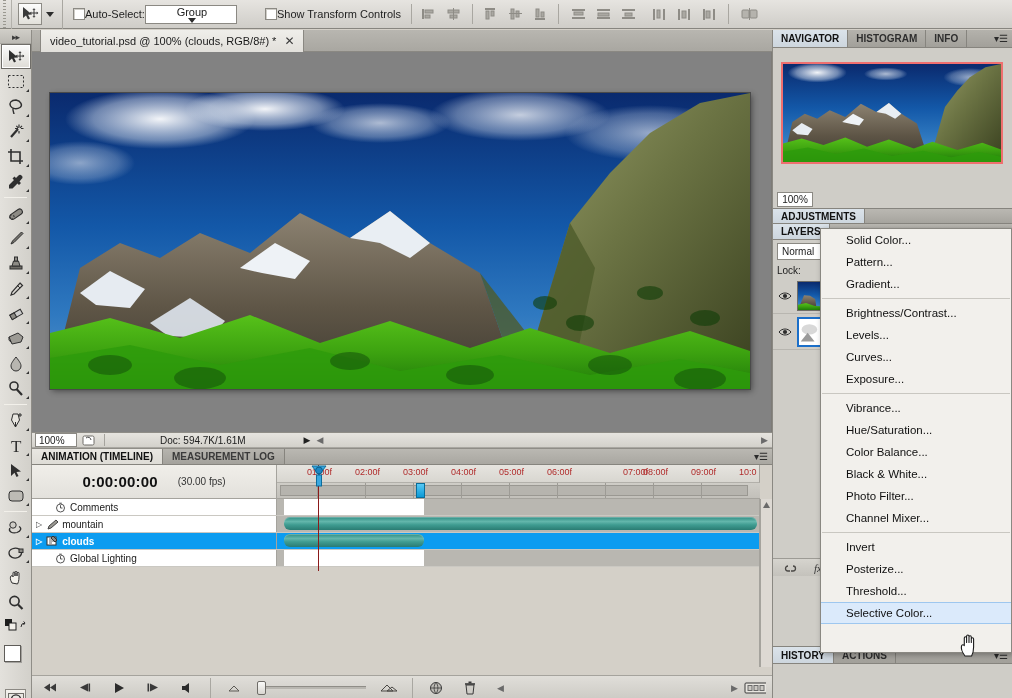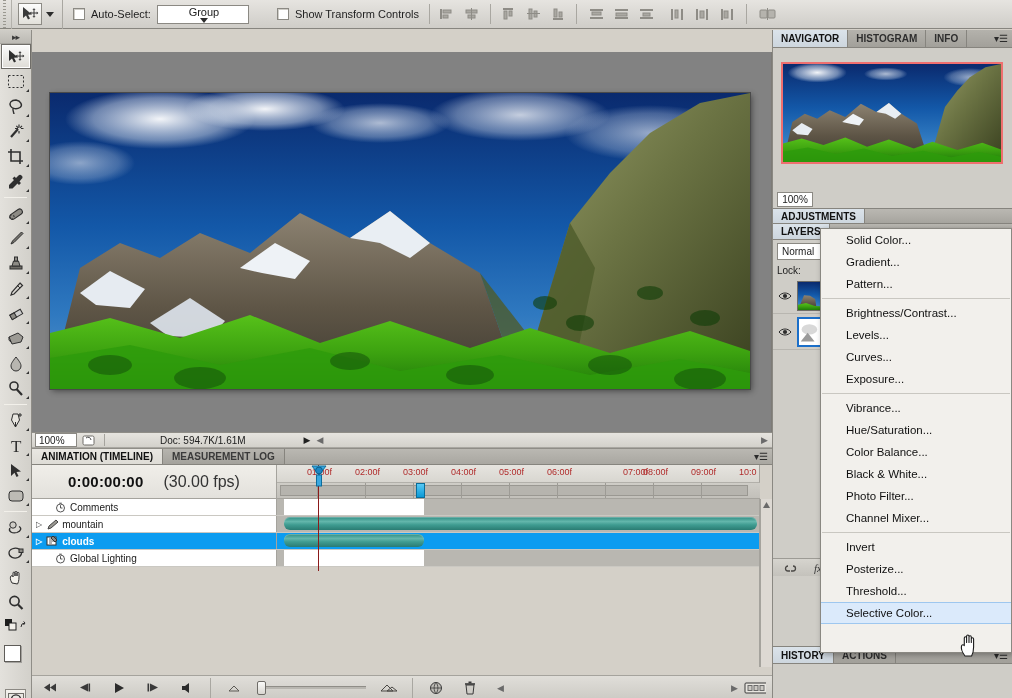--- a/index.html
+++ b/index.html
@@ -23,21 +23,21 @@
   .grip{ width:12px; height:29px; background:
       repeating-linear-gradient(to bottom, #9a9890 0 1px, transparent 1px 3px);
       background-size:3px 3px; background-position:3px 6px;
       background-repeat:repeat-y; border-right:1px solid #b3b1ab;}
   .tool-preset{ display:flex; align-items:center; gap:4px; padding:0 8px 0 6px;
       border-right:1px solid #a9a7a1; height:29px;}
   .tool-preset .swatch{ width:24px;height:22px; border:1px solid #8d8b85;
       background:linear-gradient(#fdfdfd,#e2e0da); display:flex;align-items:center;justify-content:center;}
   .caret{ width:0;height:0;border-left:4px solid transparent;border-right:4px solid transparent;
       border-top:5px solid #2c2c2c;}
-  .opt-group{ display:flex; align-items:center; gap:6px; padding:0 10px; height:29px;}
+  .opt-group{ display:flex; align-items:center; padding:0 10px; height:29px;}
   .sep{ width:1px; height:20px; background:#a9a7a1; }
   .cb{ width:12px;height:12px;border:1px solid #8b8983;background:#fff;
       box-shadow:inset 1px 1px 0 #cfcdc7; display:inline-block;}
   .lbl{ font-size:11px; color:#1e1e1e; white-space:nowrap;}
   .combo{ height:19px; width:92px; border:1px solid #8b8983; background:#fff;
       display:flex;align-items:center;justify-content:space-between;padding:0 4px 0 6px; font-size:11px;flex-direction:column;}
   .icobtn{ width:22px;height:22px; display:flex;align-items:center;justify-content:center; }
   .icobtn svg{ display:block; }
 
   
@@ -120,21 +120,21 @@
   .pmenu{ position:absolute; right:4px; top:2px; font-size:10px; color:#2b2b2b;}
 
   .anim-body{ position:relative; height:234px; background:#d4d0c8; }
   .anim-head{
     position:absolute; left:0; top:0; width:245px; height:34px;
     background:linear-gradient(#f0eee9,#e3e1dc); border-bottom:1px solid #a5a39d;
     display:flex;align-items:center;justify-content:center;gap:20px;
     border-right:1px solid #a5a39d;
   }
   .tc{ font-size:15px;font-weight:bold;color:#111; letter-spacing:.2px;}
-  .fps{ font-size:16px;color:#333;}
+  .fps{ font-size:10px;color:#333;}
   .ruler{
     position:absolute; left:245px; top:0; right:12px; height:18px;
     background:linear-gradient(#e6e4df,#d8d6d0); border-bottom:1px solid #b2b0aa;
     border-right:1px solid #a5a39d; overflow:hidden;
   }
   .rl-lab{ position:absolute; top:2px; font-size:9px; color:#b02b2b; }
   .ruler2{
     position:absolute; left:245px; top:18px; right:12px; height:16px;
     background:linear-gradient(#cfcdc7,#c2c0ba); border-bottom:1px solid #a5a39d; overflow:hidden;
   }
@@ -545,20 +545,26 @@
       <div class="fg"></div>
     </div>
     <div class="qmask">
       <svg width="16" height="13">
           <rect x="0.5" y="0.5" width="15" height="12" fill="#e9e7e1" stroke="#6f6d68"></rect>
           <ellipse cx="8" cy="6.5" rx="4.6" ry="4.6" fill="none" stroke="#2f2f2f" stroke-width="1.3"></ellipse>
         </svg>
     </div>
   </div>
 
+  <div class="tabbar">
+    <div class="doctab">
+      <span>video_tutorial.psd @ 100% (clouds, RGB/8#) *</span>
+      <span class="tabclose">✕</span>
+    </div>
+  </div>
 
   <div class="canvasarea">
     <div class="photo">
       <svg width="700" height="296" viewBox="0 0 700 296" preserveAspectRatio="none">
         <defs>
           <linearGradient id="sky" x1="0" y1="0" x2="0" y2="1">
             <stop offset="0%" stop-color="#0a2a6e"></stop>
               <stop offset="45%" stop-color="#1358a8"></stop>
             <stop offset="75%" stop-color="#2f79c0"></stop>
               <stop offset="100%" stop-color="#5b95c9"></stop>
@@ -971,22 +977,22 @@
       <div class="dtab active">HISTORY</div>
       <div class="dtab inactive">ACTIONS</div>
       <div style="flex:1;background:linear-gradient(#b4b2ac,#a2a09a);"></div>
       <div class="pmenu" style="top:3px;">▾☰</div>
     </div>
     <div class="histbody"></div>
   </div>
 
   <div class="adjmenu">
     <div class="mi">Solid Color...</div>
+    <div class="mi">Pattern...</div>
     <div class="mi">Gradient...</div>
-    <div class="mi">Pattern...</div>
     <div class="mdiv"></div>
     <div class="mi">Brightness/Contrast...</div>
     <div class="mi">Levels...</div>
     <div class="mi">Curves...</div>
     <div class="mi">Exposure...</div>
     <div class="mdiv"></div>
     <div class="mi">Vibrance...</div>
     <div class="mi">Hue/Saturation...</div>
     <div class="mi">Color Balance...</div>
     <div class="mi">Black &amp; White...</div>

